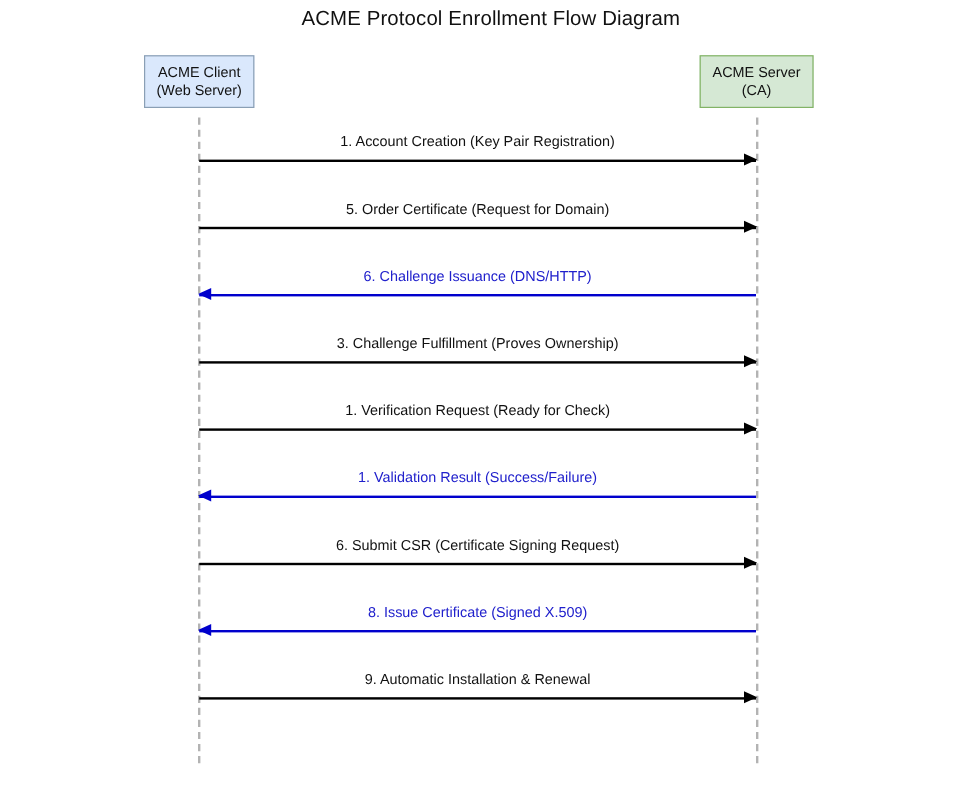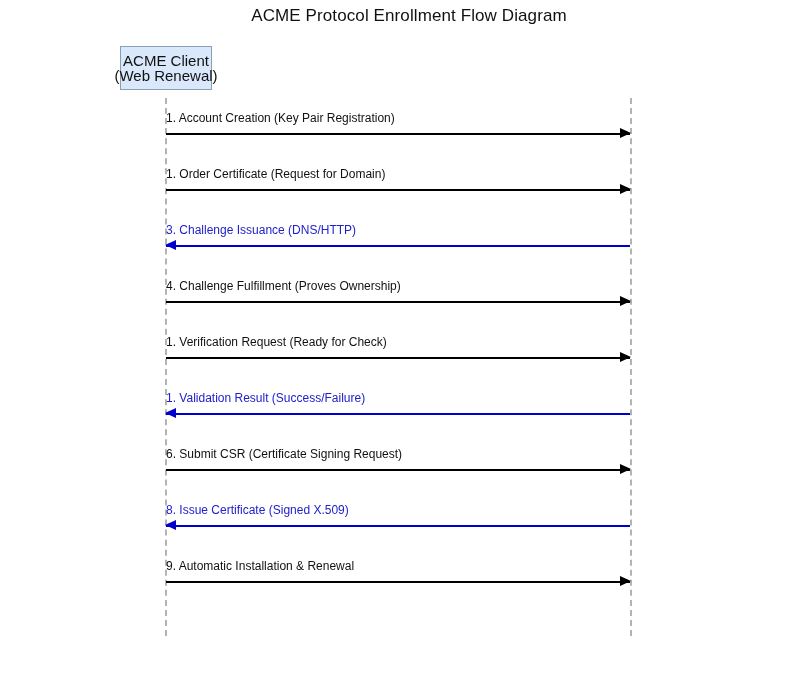--- a/index.html
+++ b/index.html
@@ -38,21 +38,21 @@
   }
 
   
   .participant-box {
     position: absolute;
     box-sizing: border-box;
     display: flex;
     flex-direction: column;
     align-items: center;
     justify-content: center;
-    font-size: 15px;
+    font-size: 12px;
     line-height: 15px;
     text-align: left;
     border-width: 1px;
     border-style: solid;
   }
   .participant-box .pline {
     white-space: pre;
     display: block;
   }
 
@@ -91,20 +91,21 @@
     position: absolute;
     left: 166px;
     width: 464px;
     height: 0;
   }
   .message-label {
     position: absolute;
     left: 0;
     width: 464px;
     top: -22px;
+    text-align: center;
     font-size: 12px;
     line-height: 14px;
     white-space: pre;
   }
   .message-line {
     position: absolute;
     left: 0;
     top: 0;
     width: 464px;
     height: 0;
@@ -140,47 +141,51 @@
 </style>
 </head>
 <body>
 
 <div id="diagram-root">
 
   <div id="diagram-title">ACME Protocol Enrollment Flow Diagram</div>
 
   <div class="participant-box" id="participant-client">
     <span class="pline">ACME Client</span>
-    <span class="pline">(Web Renewal)</span>
-  </div>
-
+    <span class="pline">(Web Server)</span>
+  </div>
+
+  <div class="participant-box" id="participant-server">
+    <span class="pline">ACME Server</span>
+    <span class="pline">(CA)</span>
+  </div>
 
   <div class="lifeline" id="lifeline-client"></div>
   <div class="lifeline" id="lifeline-server"></div>
 
   <div class="message msg-forward" style="top:133px;">
     <div class="message-label">1. Account Creation (Key Pair Registration)</div>
     <div class="message-line"></div>
     <div class="arrowhead right"></div>
   </div>
 
   <div class="message msg-forward" style="top:189px;">
-    <div class="message-label">1. Order Certificate (Request for Domain)</div>
+    <div class="message-label">5. Order Certificate (Request for Domain)</div>
     <div class="message-line"></div>
     <div class="arrowhead right"></div>
   </div>
 
   <div class="message msg-reverse" style="top:245px;">
-    <div class="message-label">3. Challenge Issuance (DNS/HTTP)</div>
+    <div class="message-label">6. Challenge Issuance (DNS/HTTP)</div>
     <div class="message-line"></div>
     <div class="arrowhead left"></div>
   </div>
 
   <div class="message msg-forward" style="top:301px;">
-    <div class="message-label">4. Challenge Fulfillment (Proves Ownership)</div>
+    <div class="message-label">3. Challenge Fulfillment (Proves Ownership)</div>
     <div class="message-line"></div>
     <div class="arrowhead right"></div>
   </div>
 
   <div class="message msg-forward" style="top:357px;">
     <div class="message-label">1. Verification Request (Ready for Check)</div>
     <div class="message-line"></div>
     <div class="arrowhead right"></div>
   </div>
 

